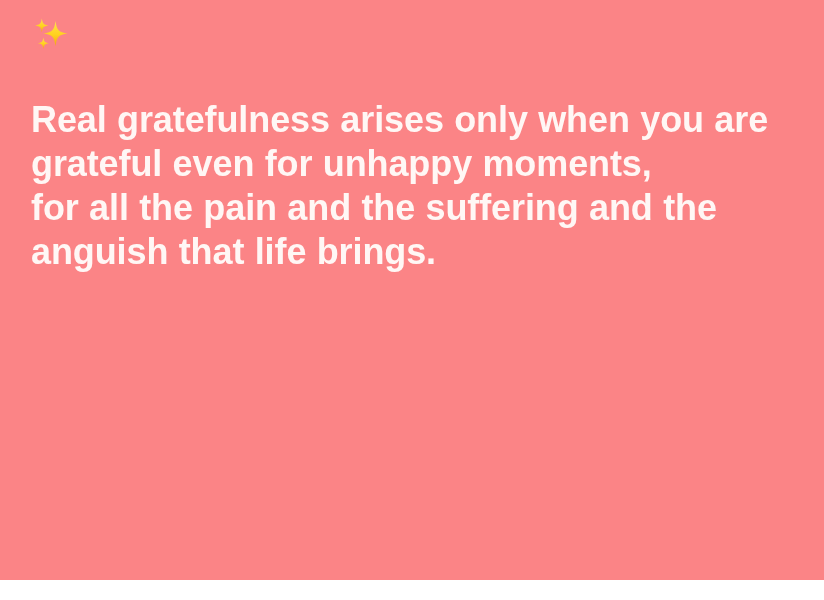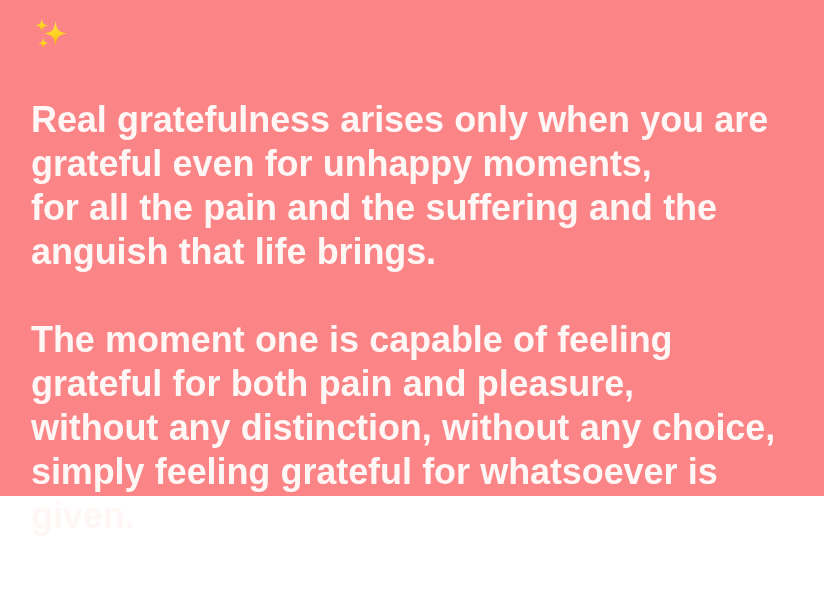--- a/index.html
+++ b/index.html
@@ -8,21 +8,21 @@
   }
   body {
     width: 824px;
     height: 600px;
     overflow: hidden;
     font-family: "Liberation Sans", sans-serif;
   }
   #quote-card {
     position: relative;
     width: 824px;
-    height: 496px;
+    height: 580px;
     background: #FB8486;
     box-sizing: border-box;
     padding: 0;
   }
   #sparkle-row {
     position: absolute;
     left: 28px;
     top: 8px;
     height: 56px;
     display: flex;
@@ -77,18 +77,15 @@
         <path d="M13.8 5.5 C14.6 10.6 15.5 11.6 20.4 12.4 C15.5 13.2 14.6 14.2 13.8 19.3 C13 14.2 12.1 13.2 7.2 12.4 C12.1 11.6 13 10.6 13.8 5.5 Z" fill="url(#sparkGrad)"></path>
         <path d="M15.4 24.5 C16.1 28.7 16.8 29.5 20.9 30.2 C16.8 30.9 16.1 31.7 15.4 35.9 C14.7 31.7 14 30.9 9.9 30.2 C14 29.5 14.7 28.7 15.4 24.5 Z" fill="url(#sparkGrad)"></path>
       </svg>
     </span>
   </div>
 
   <div id="quote-body">
     <p class="quote-paragraph">Real gratefulness arises only when you are grateful even for unhappy moments,
 for all the pain and the suffering and the anguish that life brings.</p>
     <div class="paragraph-gap"></div>
-    <p class="quote-paragraph">The moment one is capable of feeling grateful for both pain and pleasure,
-without any distinction, without any choice,
-simply feeling grateful for whatsoever is given.</p>
   </div>
 
 </div>
 
 </body></html>

